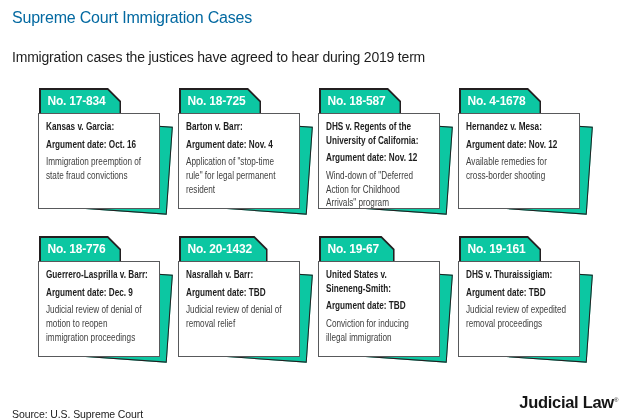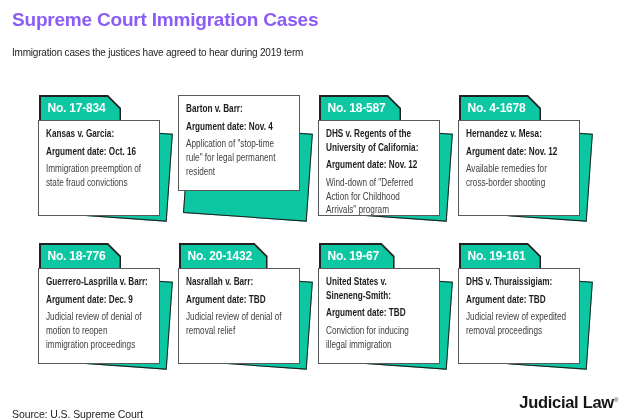--- a/index.html
+++ b/index.html
@@ -4,28 +4,28 @@
 <style>
   * { margin:0; padding:0; box-sizing:border-box; }
   html,body { background:#ffffff; }
   body { font-family:"Liberation Sans", sans-serif; }
   .page {
     position:relative; width:633px; height:420px; background:#ffffff;
     overflow:hidden;
   }
   .header { position:absolute; top:9px; left:12px; }
   .title {
-    font-size:19px; font-weight:700; color:#8b5cf6; letter-spacing:-0.2px;
+    font-size:16px; font-weight:400; color:#0369a1; letter-spacing:-0.2px;
   }
   .subtitle {
-    font-size:10px; font-weight:400; color:#1e1e1e; margin-top:16px;
+    font-size:14px; font-weight:400; color:#1e1e1e; margin-top:22px;
     letter-spacing:-0.2px;
   }
   .grid {
-    position:absolute; top:95px; left:38px;
+    position:absolute; top:88px; left:38px;
     display:grid; grid-template-columns:repeat(4,122px);
     column-gap:18px; row-gap:27px;
   }
   .folder { position:relative; width:122px; height:121px; }
   
   .sheet {
     position:absolute; left:5px; right:-7px; top:30px; height:88px;
     background:var(--teal); border:1.5px solid #231f20;
     transform:rotate(4deg); transform-origin:0 100%;
     z-index:0;
@@ -82,20 +82,21 @@
       <div class="card">
         <div class="ctext cname">Kansas v. Garcia:</div>
         <div class="ctext carg">Argument date: Oct. 16</div>
         <div class="ctext cdesc">Immigration preemption of
 state fraud convictions</div>
       </div>
     </div>
 
     <div class="folder">
       <div class="sheet"></div>
+      <div class="tab"><span class="tab-inner">No. 18-725</span></div>
       <div class="card">
         <div class="ctext cname">Barton v. Barr:</div>
         <div class="ctext carg">Argument date: Nov. 4</div>
         <div class="ctext cdesc">Application of "stop-time
 rule" for legal permanent
 resident</div>
       </div>
     </div>
 
     <div class="folder">

